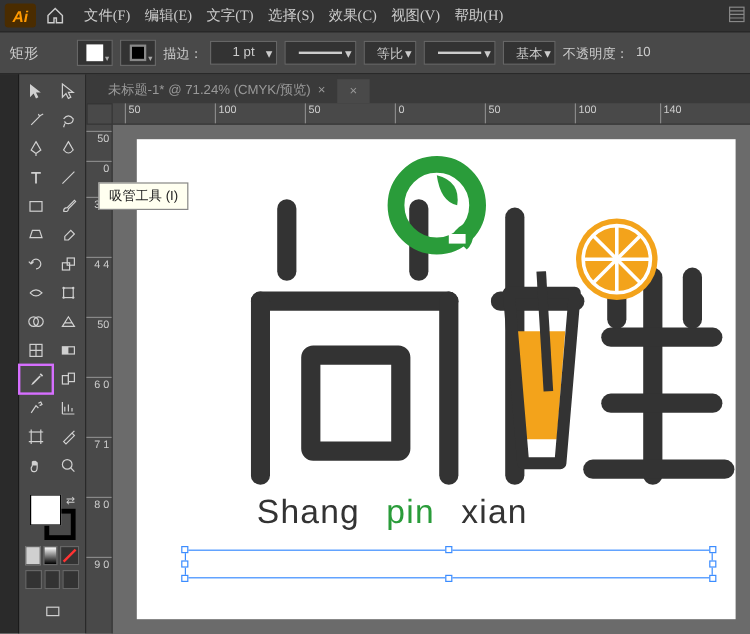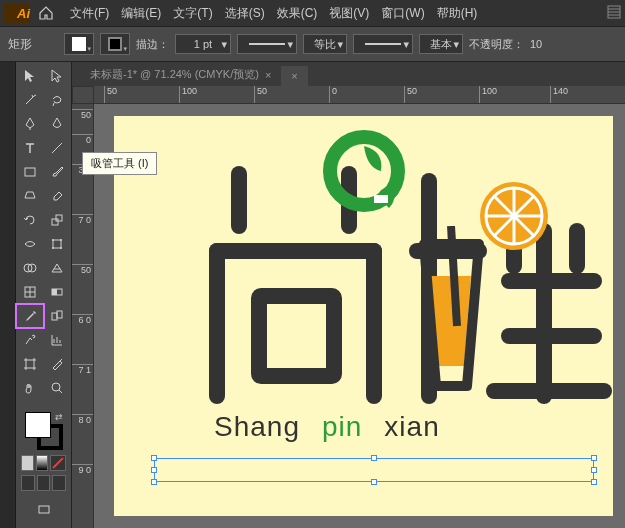--- a/index.html
+++ b/index.html
@@ -1,21 +1,21 @@
 <!DOCTYPE html>
 <html><head>
 <meta charset="utf-8">
 <style>
 * { margin: 0; padding: 0; box-sizing: border-box; font-family: "Microsoft YaHei", sans-serif; }
 body { width: 625px; height: 528px; background: #323232; overflow: hidden; font-size: 11px; color: #ccc; }
 .menubar { height: 26px; background: #323232; display: flex; align-items: center; padding: 0 4px; gap: 0; }
-.app-badge { width: 26px; height: 20px; background: #4a2c00; border-radius: 3px; display: flex; align-items: center; justify-content: flex-end; margin-right: 6px; }
+.app-badge { width: 26px; height: 20px; background: #4a2c00; border-radius: 3px; display: flex; align-items: center; justify-content: center; margin-right: 6px; }
 .app-badge span { color: #ff9a00; font-weight: bold; font-size: 13px; font-style: italic; }
 .home-icon { width: 20px; height: 20px; display: flex; align-items: center; justify-content: center; margin-right: 8px; }
-.menubar span.menu-item { padding: 4px 6px; font-size: 12px; cursor: default; }
+.menubar span.menu-item { padding: 4px 6px; font-size: 12px; cursor: default; font-family: Liberation Serif, serif; }
 .controlbar { height: 36px; background: #494949; border-top: 1px solid #222; border-bottom: 1px solid #222; display: flex; align-items: center; padding: 0 8px; gap: 6px; }
 .shape-label { width: 50px; font-size: 12px; }
 .swatch { width: 30px; height: 22px; background: #333; border: 1px solid #666; display: flex; align-items: center; justify-content: center; position: relative; }
 .swatch .inner-white { width: 14px; height: 14px; background: #fff; }
 .swatch .inner-dark { width: 14px; height: 14px; background: #000; border: 2px solid #888; }
 .swatch .chev { position: absolute; right: 2px; bottom: 1px; font-size: 7px; color: #aaa; }
 .label { font-size: 11px; }
 .ptbox { width: 56px; height: 20px; background: #333; border: 1px solid #666; display: flex; align-items: center; justify-content: center; position: relative; font-size: 11px; }
 .lineswatch { width: 60px; height: 20px; background: #333; border: 1px solid #666; display: flex; align-items: center; justify-content: center; position: relative; }
 .lineswatch .line { height: 2px; background: #ccc; width: 36px; }
@@ -39,21 +39,21 @@
 .tab { padding: 4px 10px; font-size: 11px; background: #3a3a3a; color: #999; display: flex; align-items: center; gap: 6px; }
 .tab.active { background: #494949; color: #fff; }
 .tab .close { font-size: 11px; color: #999; }
 .ruler-corner { width: 22px; height: 18px; background: #494949; border: 1px solid #323232; }
 .ruler-h { height: 18px; background: #494949; border-bottom: 1px solid #323232; position: relative; overflow: hidden; flex: 1; }
 .ruler-h .tick { position: absolute; top: 0; bottom: 0; border-left: 1px solid #888; font-size: 9px; color: #ccc; padding-left: 2px; }
 .ruler-v { width: 22px; background: #494949; border-right: 1px solid #323232; position: relative; }
 .ruler-v .tick { position: absolute; left: 0; right: 0; border-top: 1px solid #888; font-size: 9px; color: #ccc; text-align: right; padding-right: 2px; }
 .canvas-wrap { display: flex; flex: 1; }
 .canvas { flex: 1; background: #6b6b6b; position: relative; overflow: hidden; }
-.artboard { position: absolute; top: 12px; left: 20px; right: 12px; bottom: 12px; background: #fef9c3; }
+.artboard { position: absolute; top: 12px; left: 20px; right: 12px; bottom: 12px; background: #ffffff; }
 .tooltip { position: absolute; top: 152px; left: 82px; background: #fffff0; border: 1px solid #888; padding: 3px 8px; font-size: 11px; color: #222; z-index: 10; }
 .ruler-row { display: flex; }
 
 .art { position: absolute; inset: 0; }
 .art svg { position: absolute; }
 .selection-box { position: absolute; border: 1px solid #3b8cff; }
 .handle { position: absolute; width: 6px; height: 6px; background: #fff; border: 1px solid #3b8cff; }
 .caption { position: absolute; font-family: Georgia, serif; font-size: 28px; color: #333; letter-spacing: 1px; }
 .caption .green { color: #2a9c3a; }
 .ml { margin-left: 14px; }
@@ -69,21 +69,20 @@
     <svg width="16" height="16" viewBox="0 0 16 16">
         <path d="M2 8 L8 2 L14 8 L14 14 L9 14 L9 10 L7 10 L7 14 L2 14 Z" fill="none" stroke="#ccc" stroke-width="1.2"></path>
       </svg>
   </div>
   <span class="menu-item">文件(F)</span>
   <span class="menu-item">编辑(E)</span>
   <span class="menu-item">文字(T)</span>
   <span class="menu-item">选择(S)</span>
   <span class="menu-item">效果(C)</span>
   <span class="menu-item">视图(V)</span>
-  <span class="menu-item">窗口(W)</span>
   <span class="menu-item">帮助(H)</span>
   <span style="margin-left:auto">
     <svg width="14" height="14" viewBox="0 0 14 14">
         <rect x="1" y="1" width="12" height="12" fill="none" stroke="#888"></rect>
         <path d="M1 4h12M1 7h12M1 10h12" stroke="#888"></path>
       </svg>
   </span>
 </div>
 
 <div class="controlbar">
@@ -353,21 +352,21 @@
         <div class="tick" style="left:310px">50</div>
         <div class="tick" style="left:385px">100</div>
         <div class="tick" style="left:456px">140</div>
       </div>
     </div>
     <div class="canvas-wrap">
       <div class="ruler-v">
         <div class="tick" style="top:5px">50</div>
         <div class="tick" style="top:30px">0</div>
         <div class="tick" style="top:60px;white-space:pre">3 0</div>
-        <div class="tick" style="top:110px;white-space:pre">7 0</div>
+        <div class="tick" style="top:110px;white-space:pre">4 4</div>
         <div class="tick" style="top:160px">50</div>
         <div class="tick" style="top:210px;white-space:pre">6 0</div>
         <div class="tick" style="top:260px;white-space:pre">7 1</div>
         <div class="tick" style="top:310px;white-space:pre">8 0</div>
         <div class="tick" style="top:360px;white-space:pre">9 0</div>
       </div>
       <div class="canvas">
         <div class="artboard">
           <div class="art">
 

